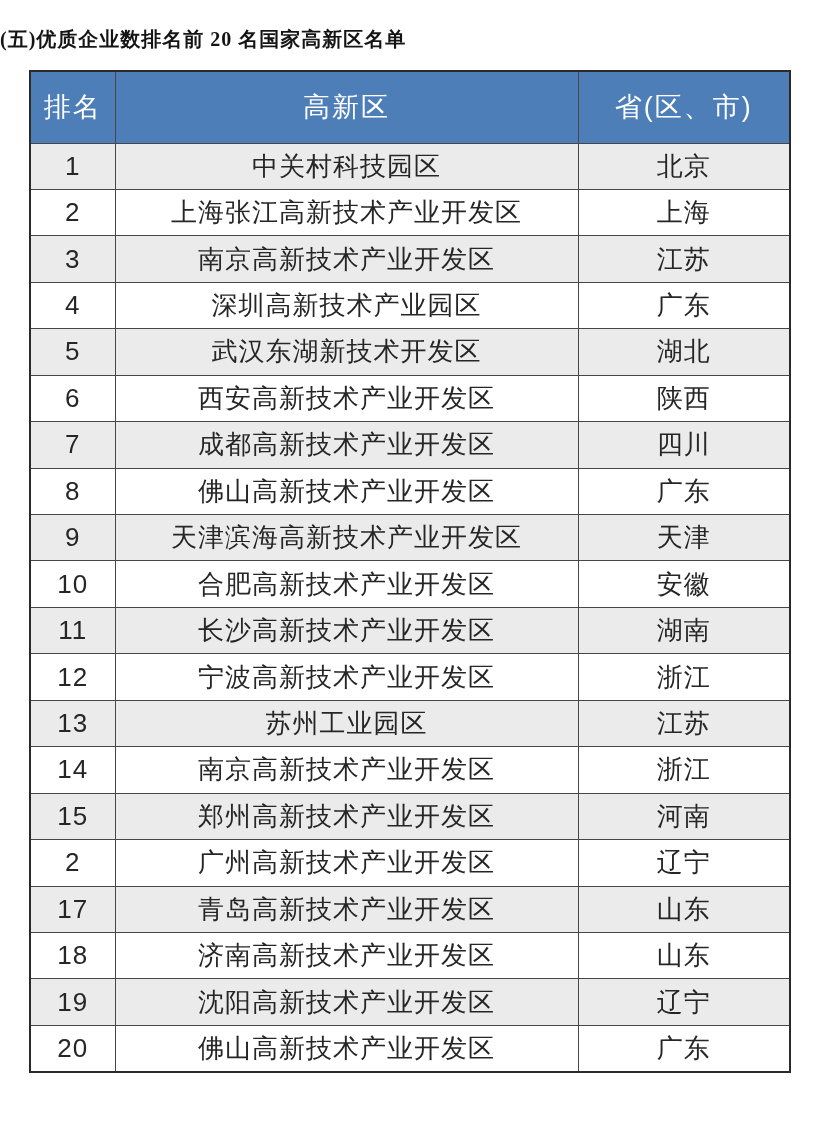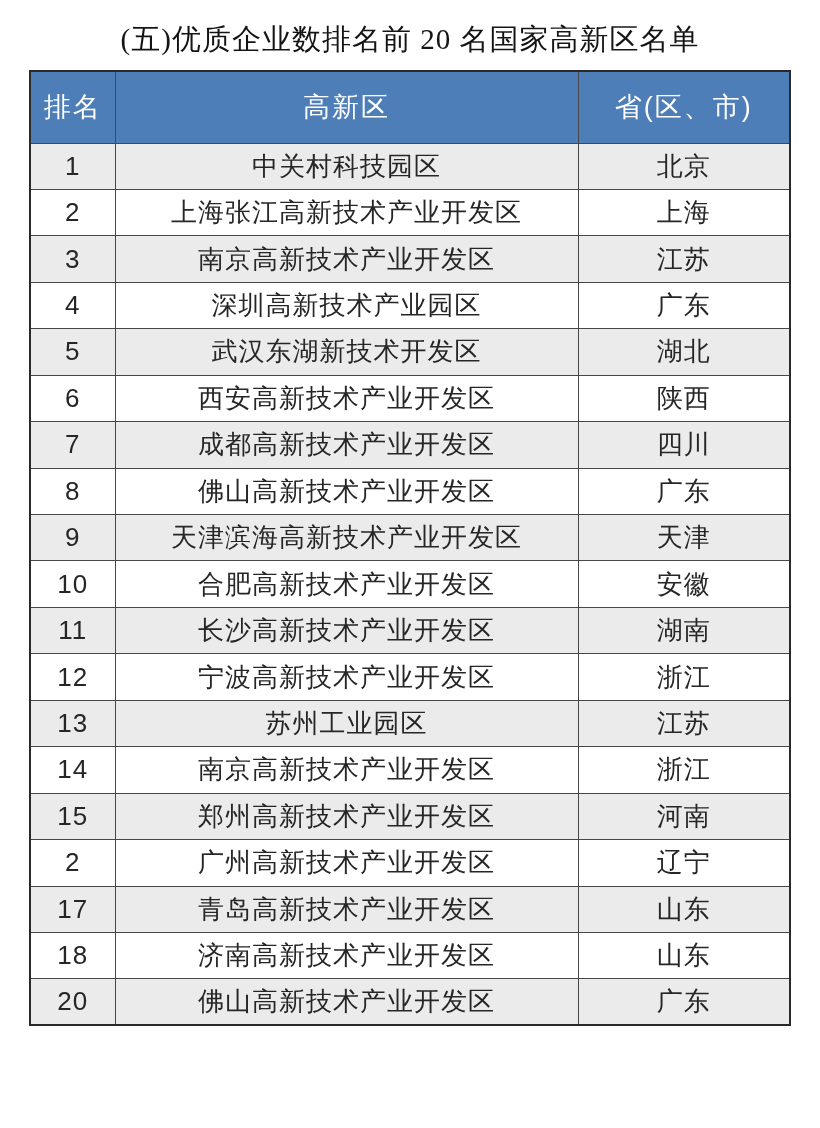--- a/index.html
+++ b/index.html
@@ -19,24 +19,23 @@
   }
   body {
     width: 820px;
     height: 1128px;
     background: #ffffff;
     font-family: "Liberation Sans", sans-serif;
     overflow: hidden;
   }
   .page-title {
     margin: 22px auto 0 auto;
-    text-align: center;
     font-family: "Liberation Serif", serif;
-    font-weight: normal;
-    font-size: 29px;
+    font-weight: bold;
+    font-size: 20px;
     letter-spacing: 1px;
     color: var(--title-text);
     line-height: 34px;
   }
   table.rank-table {
     width: 760px;
     margin: 14px auto 0 auto;
     border-collapse: collapse;
     table-layout: fixed;
     border: 2px solid var(--outer-border);
@@ -175,20 +174,25 @@
     <td class="cell-rank">17</td>
     <td class="cell-zone">青岛高新技术产业开发区</td>
     <td class="cell-province">山东</td>
   </tr>
         <tr>
     <td class="cell-rank">18</td>
     <td class="cell-zone">济南高新技术产业开发区</td>
     <td class="cell-province">山东</td>
   </tr>
         <tr>
+    <td class="cell-rank">19</td>
+    <td class="cell-zone">沈阳高新技术产业开发区</td>
+    <td class="cell-province">辽宁</td>
+  </tr>
+        <tr>
     <td class="cell-rank">20</td>
     <td class="cell-zone">佛山高新技术产业开发区</td>
     <td class="cell-province">广东</td>
   </tr>
       </tbody>
   </table>
 
 </div>
 
 </body></html>

